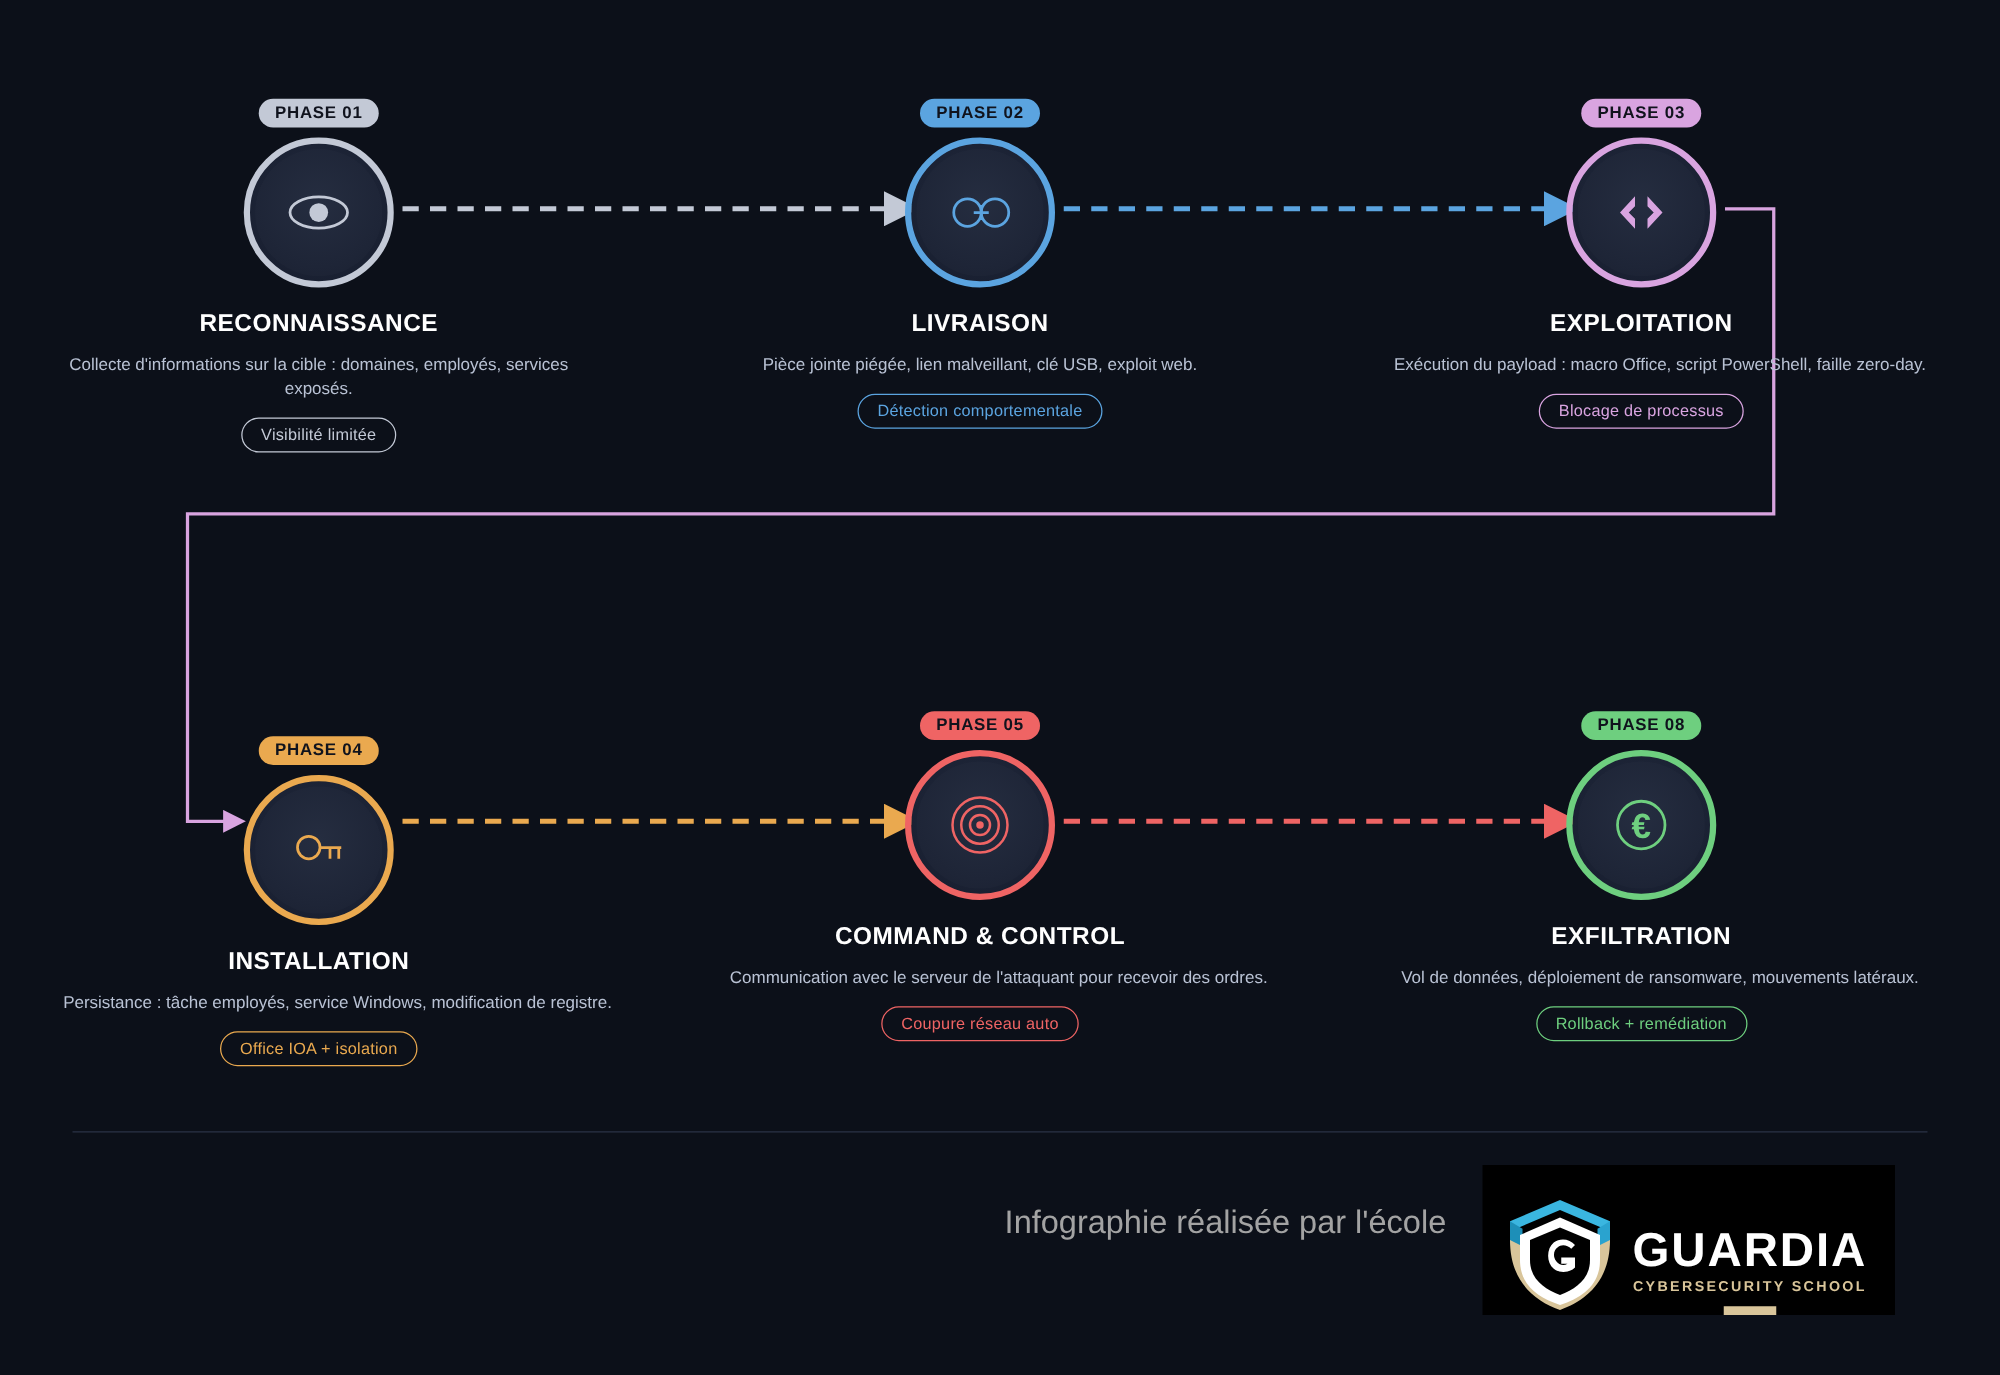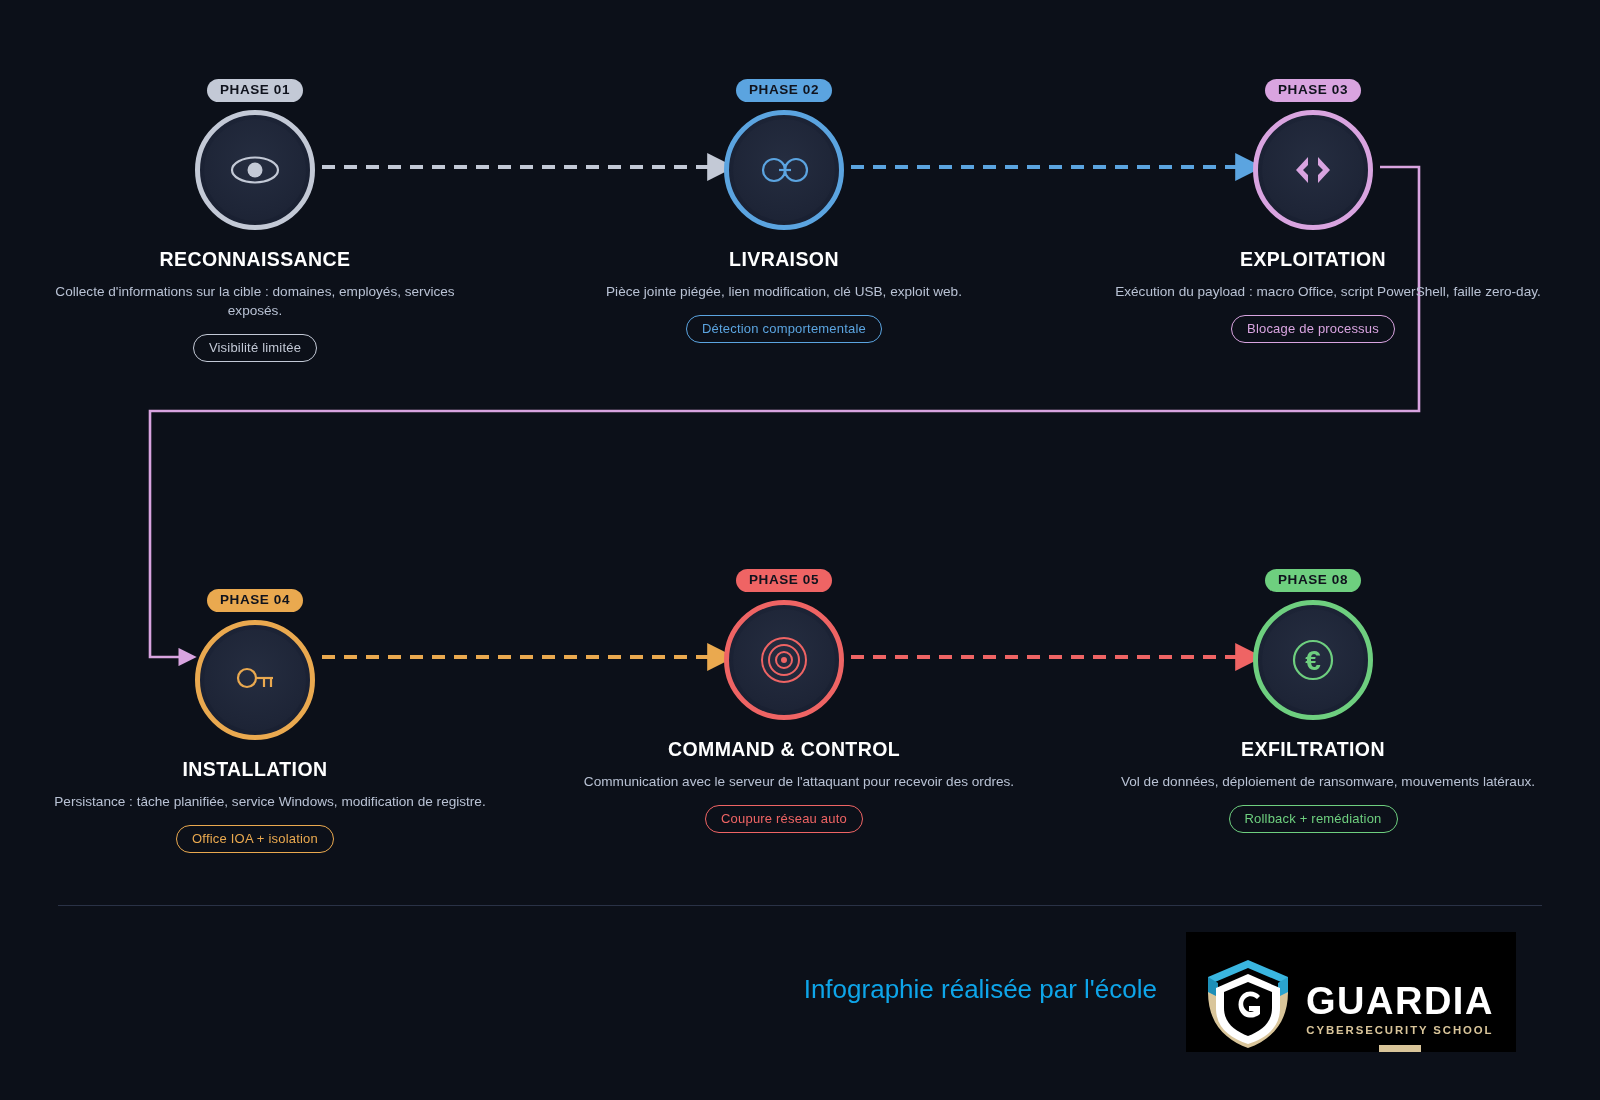--- a/index.html
+++ b/index.html
@@ -119,23 +119,23 @@
   #footer {
     position: absolute;
     left: 58px;
     top: 930px;
     width: 1484px;
     height: 130px;
   }
   #footer-credit {
     position: absolute;
     right: 385px;
-    top: 44px;
+    top: 32px;
     font-size: 26px;
-    color: #0ea5e9;
+    color: #a3a3a3;
     white-space: nowrap;
   }
   #logo-box {
     position: absolute;
     right: 26px;
     top: 2px;
     width: 330px;
     height: 120px;
     background: #000000;
     display: flex;
@@ -231,21 +231,21 @@
       <div class="glyph">
         <svg width="64" height="64" viewBox="0 0 64 64">
           <circle cx="22" cy="32" r="11" fill="none" stroke="#5ba4e0" stroke-width="2.2"></circle>
           <circle cx="44" cy="32" r="11" fill="none" stroke="#5ba4e0" stroke-width="2.2"></circle>
           <line x1="27" y1="32" x2="39" y2="32" stroke="#5ba4e0" stroke-width="2.2"></line>
           <line x1="33" y1="26" x2="33" y2="38" stroke="#5ba4e0" stroke-width="2.2"></line>
         </svg>
       </div>
     </div>
     <div class="node-title">LIVRAISON</div>
-    <div class="node-desc">Pièce jointe piégée, lien modification, clé USB, exploit web.</div>
+    <div class="node-desc">Pièce jointe piégée, lien malveillant, clé USB, exploit web.</div>
     <div class="chip" style="border-color:#5ba4e0; color:#5ba4e0;">Détection comportementale</div>
   </div>
 
   <div class="node" style="left:1313px; top:79px;">
     <div class="badge" style="background:#d9a4e0;">PHASE 03</div>
     <div class="ring-wrap">
       <div class="ring" style="border-color:#d9a4e0;"></div>
       <div class="ring-inner-glow"></div>
       <div class="glyph">
         <svg width="64" height="64" viewBox="0 0 64 64">
@@ -267,21 +267,21 @@
       <div class="glyph">
         <svg width="64" height="64" viewBox="0 0 64 64">
           <circle cx="24" cy="30" r="9" fill="none" stroke="#eaa94f" stroke-width="2.2"></circle>
           <line x1="33" y1="30" x2="50" y2="30" stroke="#eaa94f" stroke-width="2.2"></line>
           <line x1="41" y1="30" x2="41" y2="39" stroke="#eaa94f" stroke-width="2.2"></line>
           <line x1="48" y1="30" x2="48" y2="39" stroke="#eaa94f" stroke-width="2.2"></line>
         </svg>
       </div>
     </div>
     <div class="node-title">INSTALLATION</div>
-    <div class="node-desc wide">Persistance : tâche planifiée, service Windows, modification de registre.</div>
+    <div class="node-desc wide">Persistance : tâche employés, service Windows, modification de registre.</div>
     <div class="chip" style="border-color:#eaa94f; color:#eaa94f;">Office IOA + isolation</div>
   </div>
 
   <div class="node" style="left:784px; top:569px;">
     <div class="badge" style="background:#ef6464;text-align:right;">PHASE 05</div>
     <div class="ring-wrap">
       <div class="ring" style="border-color:#ef6464;"></div>
       <div class="ring-inner-glow"></div>
       <div class="glyph">
         <svg width="64" height="64" viewBox="0 0 64 64">

